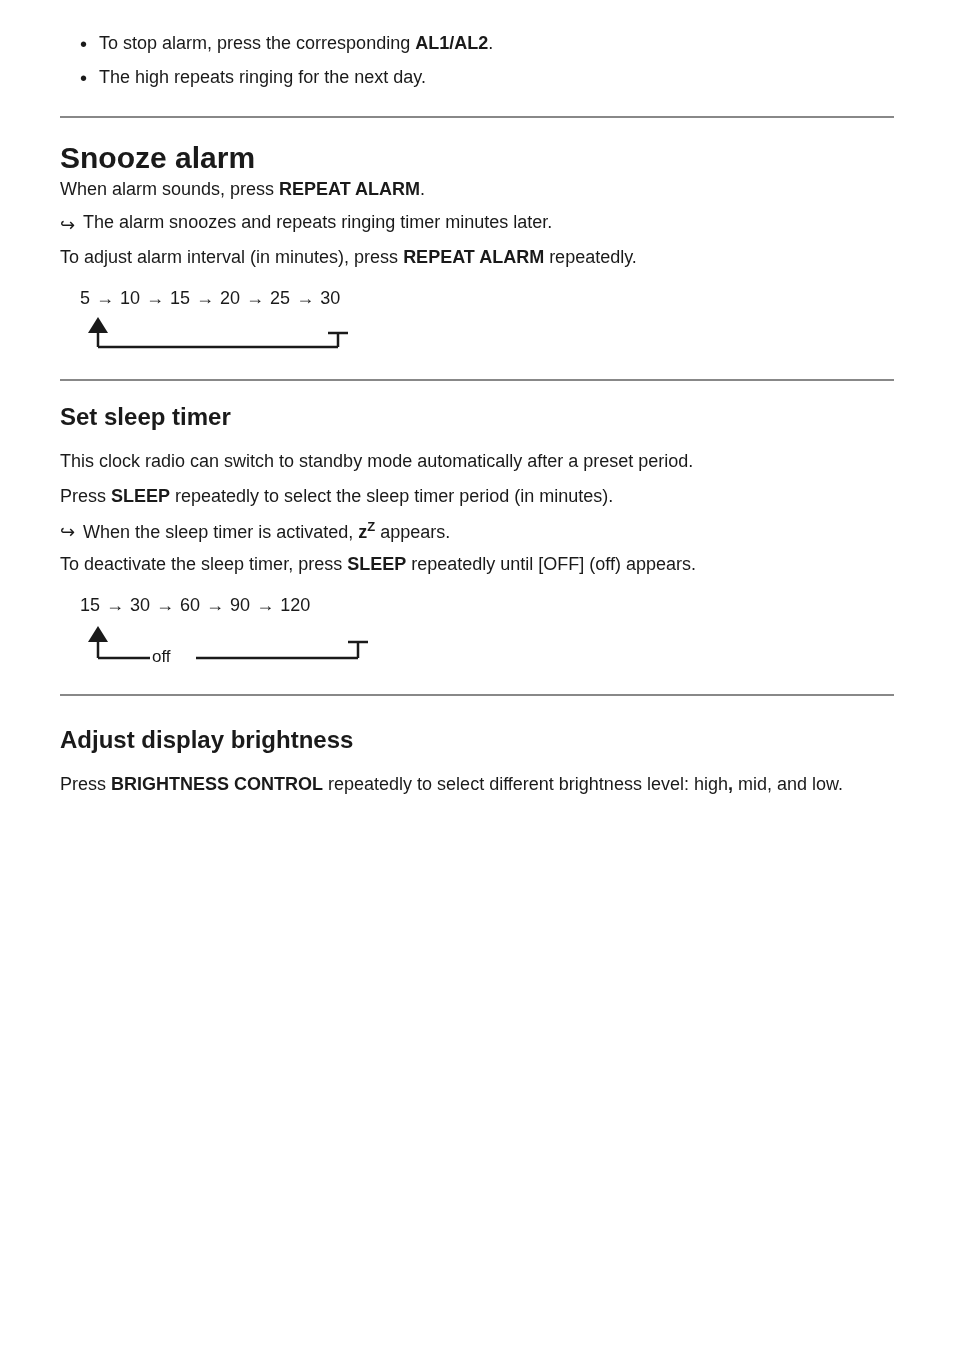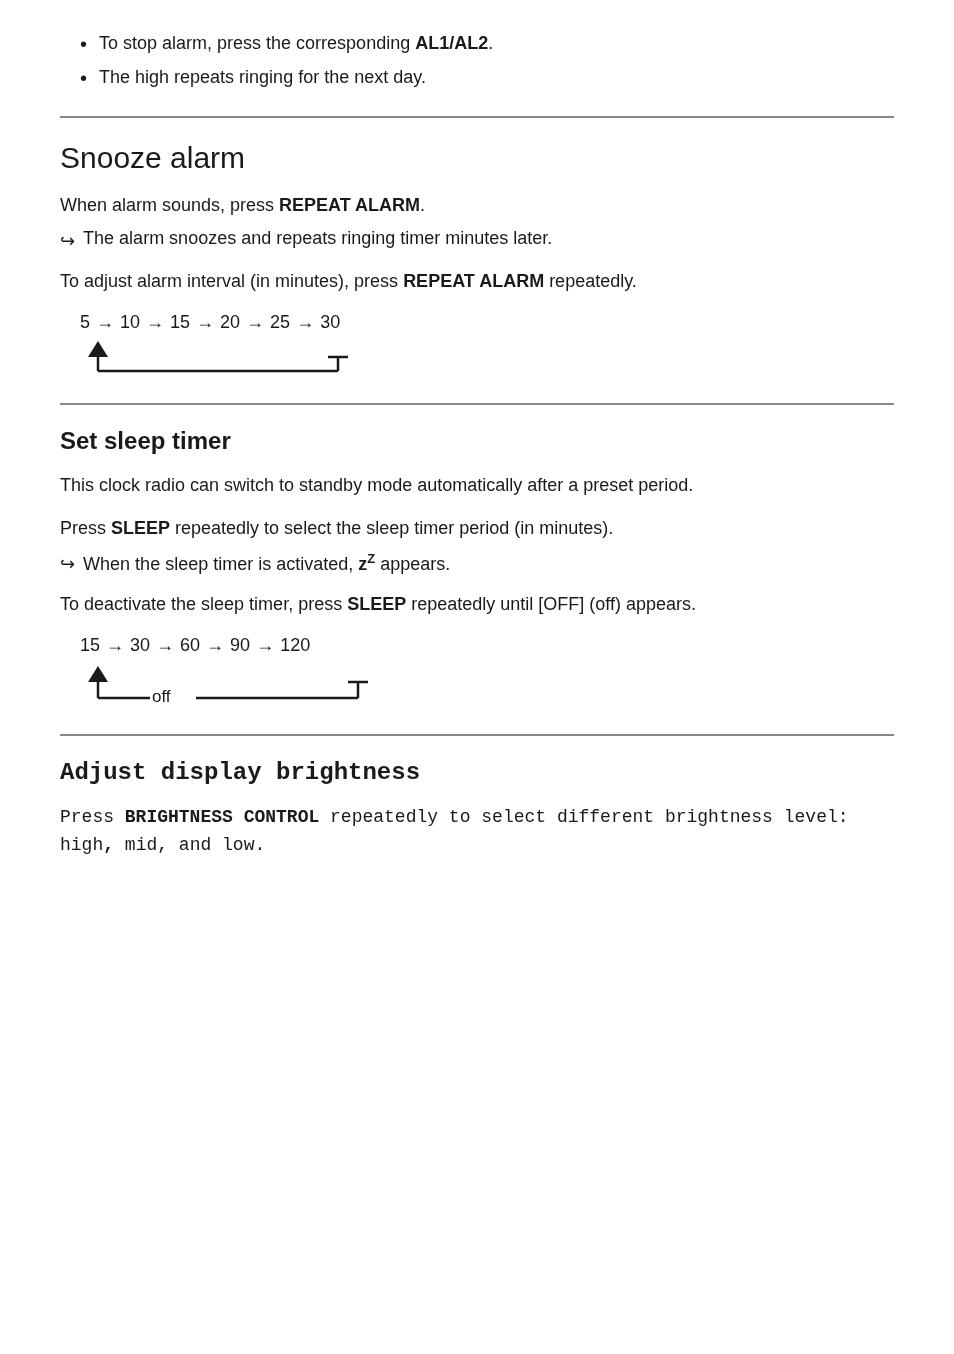--- a/index.html
+++ b/index.html
@@ -37,35 +37,34 @@
       line-height: 1.4;
     }
 
     .section {
       padding: 22px 0 18px 0;
       border-bottom: 2px solid #888;
     }
 
     .section-title-medium {
       font-size: 30px;
-      font-weight: normal;
+      font-weight: bold;
       line-height: 1.2;
     }
 
     .section-title-large {
       font-size: 24px;
       font-weight: bold;
       margin-bottom: 16px;
       line-height: 1.2;
     }
 
     p {
       margin-bottom: 8px;
       line-height: 1.55;
-      margin-top: 16px;
     }
 
     .arrow-result {
       display: flex;
       align-items: flex-start;
       margin-bottom: 8px;
     }
 
     .arrow-symbol {
       font-size: 18px;
@@ -135,22 +134,21 @@
       font-size: 13px;
       vertical-align: super;
       font-weight: bold;
     }
 
     .bracket-bold {
       font-weight: normal;
     }
 
     .section-last {
-      padding: 23px 0 18px 0;
-      font-family: Liberation Mono, monospace;
+      padding: 30px 0 18px 0;
     }
   </style>
 </head>
 <body>
 
 <div class="top-section">
   <ul class="bullet-list">
     <li>
       <span class="bullet-dot">•</span>
       <span>

